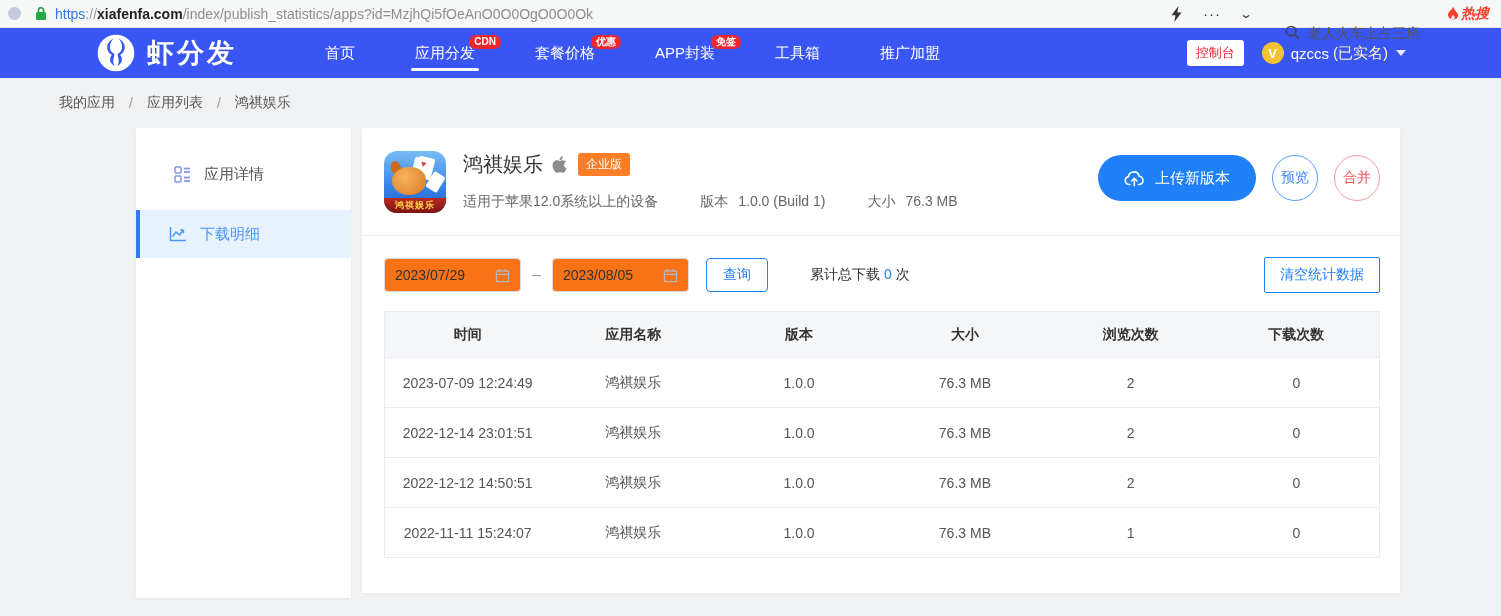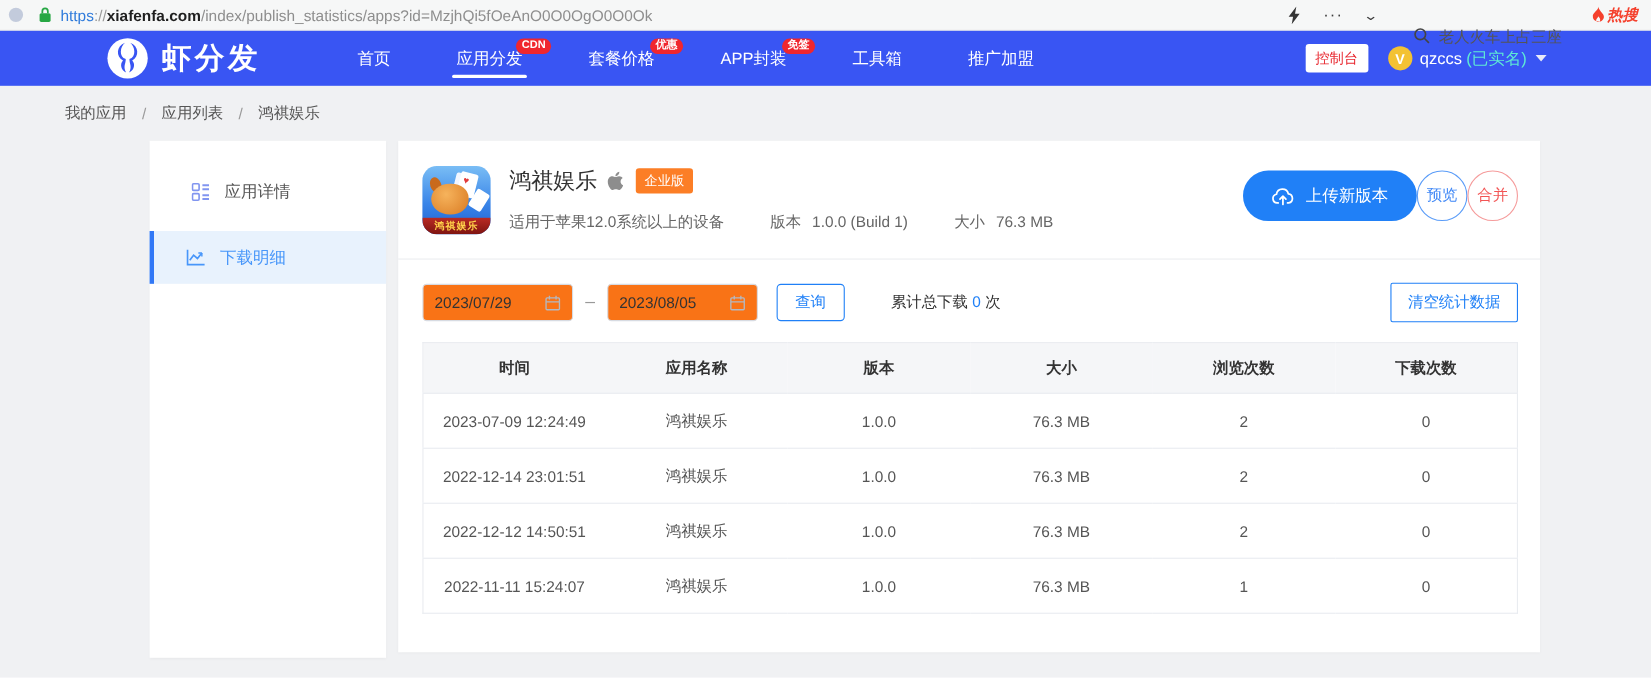--- a/index.html
+++ b/index.html
@@ -30,21 +30,21 @@
   .brand-logo { margin-right:10px; display:flex; }
   .brand-name { font-size:27px; font-weight:bold; letter-spacing:3px; }
   .nav-items { display:flex; height:100%; margin-left:58px; }
   .nav-item { position:relative; display:flex; align-items:center; height:100%; padding:0 30px; font-size:15px; cursor:pointer; }
   .nav-item .badge { position:absolute; top:7px; right:4px; background:#f0262e; color:#fff; font-size:10px; line-height:12px; padding:1px 5px; border-radius:8px; font-weight:bold; }
   .nav-item.active::after { content:""; position:absolute; left:26px; right:26px; bottom:7px; height:3px; background:#fff; border-radius:2px; }
   .nav-right { margin-left:auto; display:flex; align-items:center; }
   .console-btn { background:#fff; color:#e8262e; font-size:13px; padding:4px 9px; border-radius:3px; border:none; cursor:pointer; }
   .avatar { width:22px; height:22px; border-radius:50%; background:#f3c233; color:#fff; font-size:13px; font-weight:bold; display:flex; align-items:center; justify-content:center; margin:0 7px 0 18px; }
   .username { font-size:15px; }
-  .verified { color:#5eead4; font-size:15px; margin-left:4px; }
+  .verified { color:#fef9c3; font-size:15px; margin-left:4px; }
   .user-caret { margin-left:8px; width:0; height:0; border-left:5px solid transparent; border-right:5px solid transparent; border-top:6px solid #e8eaf8; }
 
   
   .breadcrumb { height:50px; display:flex; align-items:center; padding:0 59px; font-size:14px; color:#555; }
   .breadcrumb .bc-sep { margin:0 14px; color:#9a9a9a; }
 
   
   .content { display:flex; margin:0 101px 0 100px; gap:11px; align-items:flex-start; }
   .sidebar { width:215px; background:#fff; height:470px; padding-top:22px; box-shadow:0 1px 3px rgba(0,0,0,0.04);margin-left:36px; }
   .side-item { height:48px; display:flex; align-items:center; padding-left:33px; gap:13px; font-size:15px; color:#555; margin-bottom:12px; cursor:pointer; border-left:4px solid transparent; }
@@ -64,21 +64,21 @@
   .app-icon .banner { position:absolute; left:0; right:0; bottom:0; height:15px; background:linear-gradient(180deg,#b92a24,#7e1410); display:flex; align-items:center; justify-content:center; }
   .app-icon .banner span { color:#ffd24a; font-size:9px; font-weight:bold; letter-spacing:1px; line-height:1; }
   .app-info { margin-left:17px; }
   .app-title-row { display:flex; align-items:center; }
   .app-name { font-size:20px; color:#333; font-weight:500; }
   .apple { margin-left:8px; display:flex; }
   .ent-badge { margin-left:10px; background:#fc7e26; color:#fff; font-size:12px; padding:3px 8px; border-radius:3px; }
   .app-meta { margin-top:15px; font-size:14px; color:#666; display:flex; }
   .meta-seg { margin-right:42px; }
   .meta-label { margin-right:10px; }
-  .header-actions { margin-left:auto; display:flex; align-items:center; padding-top:4px; }
+  .header-actions { margin-left:auto; display:flex; align-items:center; gap:16px; padding-top:4px; }
   .upload-btn { height:46px; border-radius:23px; background:#2080f7; color:#fff; border:none; font-size:15px; padding:0 26px; display:flex; align-items:center; gap:10px; cursor:pointer; }
   .circle-btn { width:46px; height:46px; border-radius:50%; background:#fff; font-size:14px; display:flex; align-items:center; justify-content:center; cursor:pointer; }
   .preview-btn { border:1px solid #5a9cf8; color:#3f87f6; }
   .merge-btn { border:1px solid #f59b9b; color:#f25555; }
   .header-divider { border-bottom:1px solid #ecedf0; margin-top:22px; }
 
   
   .filter-row { display:flex; align-items:center; margin:21px 20px 0 22px; }
   .date-box { width:137px; height:34px; border:1px solid #d7dbe2; border-radius:4px; display:flex; align-items:center; padding:0 10px; font-size:14px; color:#333; background:#f97316; cursor:pointer; }
   .date-box .d-val { flex:1; }

